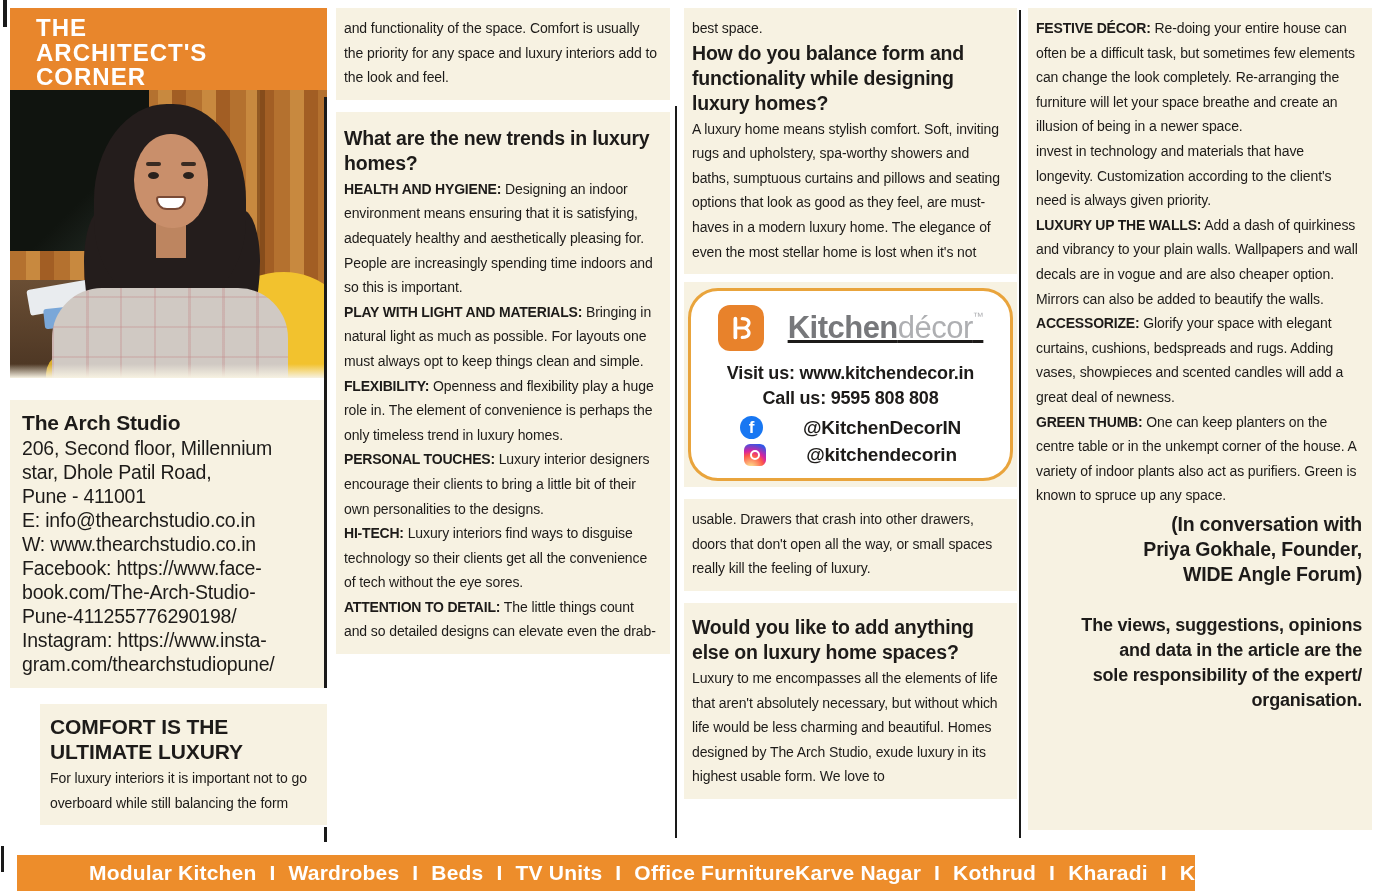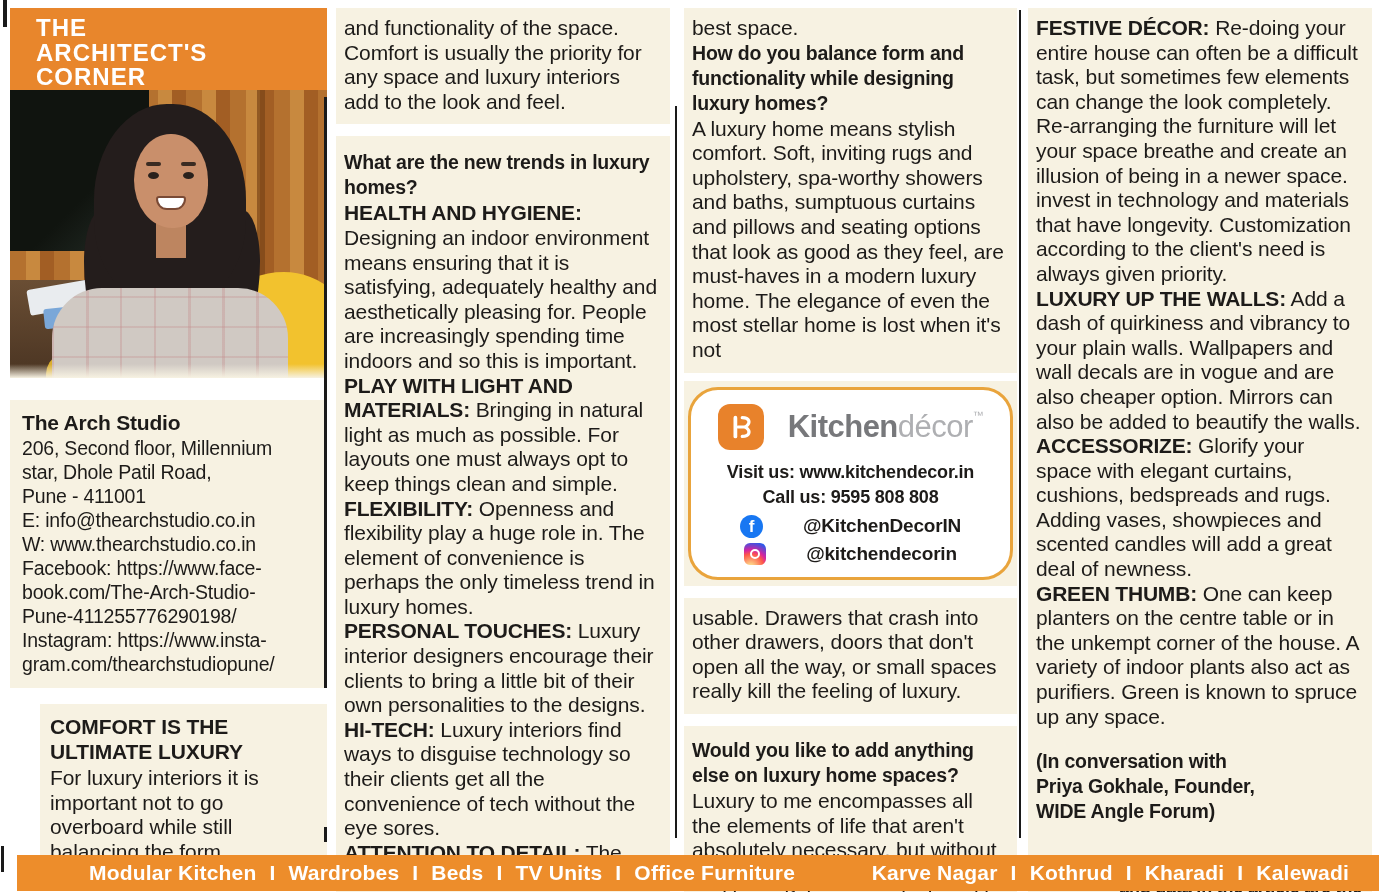--- a/index.html
+++ b/index.html
@@ -8,21 +8,21 @@
   #canvas{position:relative;width:1379px;height:892px;background:#ffffff;overflow:hidden;}
 
   .cream{background:#f7f2e2;}
   .col{position:absolute;top:8px;}
   #col1{left:10px;width:317px;}
   #col2{left:336px;width:334px;}
   #col3{left:684px;width:333px;}
   #col4{left:1028px;width:344px;}
 
   .block{padding:8px 10px 10px 8px;}
-  p{margin:0;font-size:21px;line-height:24.6px;letter-spacing:-0.1px;}
+  p{margin:0;font-size:14px;line-height:24.6px;letter-spacing:-0.1px;}
   .q{font-weight:bold;font-size:19.5px;line-height:25px;letter-spacing:-0.2px;margin-bottom:1px;}
   b{letter-spacing:-0.2px;}
 
   
   .masthead{background:#e8862c;height:82px;padding:8px 8px 0 26px;box-sizing:border-box;}
   .masthead div{color:#fff;font-weight:bold;font-size:24px;line-height:24.5px;letter-spacing:1px;}
   .photo{position:relative;height:288px;overflow:hidden;
          background:repeating-linear-gradient(90deg,#b4712f 0 16px,#c8893f 16px 30px,#a25e24 30px 44px);}
   .ph-seam{position:absolute;right:62px;top:0;width:8px;height:100%;background:#7a4418;opacity:.7;}
   .ph-window{position:absolute;left:0;top:0;width:44%;height:56%;
@@ -76,45 +76,45 @@
   #tick-tl{left:3px;top:0;width:4px;height:27px;}
   #tick-bl{left:1px;top:846px;width:3px;height:26px;}
   #tick-c1{left:324px;top:827px;width:3px;height:15px;}
 
   .gap{height:12px;}
 
   
   .ad-wrap{margin-top:8px;padding:6px 4px;}
   .ad-box{background:#ffffff;border:3px solid #e9a43c;border-radius:30px;padding:10px 8px 12px;
           text-align:center;}
-  .ad-logo-row{display:flex;align-items:center;justify-content:center;gap:24px;margin:4px 0 10px;}
+  .ad-logo-row{display:flex;align-items:center;justify-content:center;gap:24px;margin:4px 0 10px;text-decoration:underline;}
   .kd-icon{width:46px;height:46px;background:#e8822b;border-radius:12px;display:flex;
            align-items:center;justify-content:center;flex:0 0 auto;}
   .kd-brand{font-size:31px;letter-spacing:-0.5px;white-space:nowrap;}
   .kd-bold{color:#77787b;font-weight:bold;}
   .kd-light{color:#aeafb2;font-weight:normal;}
   .kd-tm{color:#aeafb2;font-size:11px;vertical-align:top;}
   .ad-line{font-weight:bold;font-size:18px;line-height:25px;letter-spacing:-0.2px;}
   .ad-social{display:flex;align-items:center;justify-content:center;gap:8px;margin-top:5px;}
   .fb-icon{width:23px;height:23px;border-radius:50%;background:#1877f2;color:#fff;font-weight:bold;
            font-size:17px;line-height:23px;text-align:center;flex:0 0 auto;}
   .ig-icon{width:22px;height:22px;border-radius:6px;flex:0 0 auto;box-sizing:border-box;
            background:radial-gradient(circle at 30% 110%,#fdf497 0%,#fd5949 45%,#d6249f 60%,#285aeb 90%);
            display:flex;align-items:center;justify-content:center;}
   .ig-lens{width:10px;height:10px;border:2px solid #fff;border-radius:50%;box-sizing:border-box;}
   .ad-handle{font-weight:bold;font-size:19px;letter-spacing:-0.2px;margin-left:32px;}
 
   
-  .credit{margin-top:20px;font-weight:bold;}
+  .credit{margin-top:4px;text-align:right;font-weight:bold;}
   .credit div{font-size:19.5px;line-height:25px;letter-spacing:-0.2px;}
   .disclaimer{margin-top:26px;text-align:right;font-weight:bold;}
   .disclaimer div{font-size:18px;line-height:25px;letter-spacing:-0.2px;}
 
   
-  .bottom-bar{position:absolute;left:17px;top:855px;width:1362px;height:36px;background:#ed8d2b;
+  .bottom-bar{position:absolute;left:17px;top:855px;width:1178px;height:36px;background:#ed8d2b;
               display:flex;align-items:center;justify-content:space-between;box-sizing:border-box;
               padding:0 30px 0 72px;}
   .bar-group{color:#fff;font-weight:bold;font-size:21px;letter-spacing:0.2px;white-space:nowrap;}
   .bar-group .sep{margin:0 13px;}
 </style>
 </head>
 <body>
 
 <div id="canvas">
 

